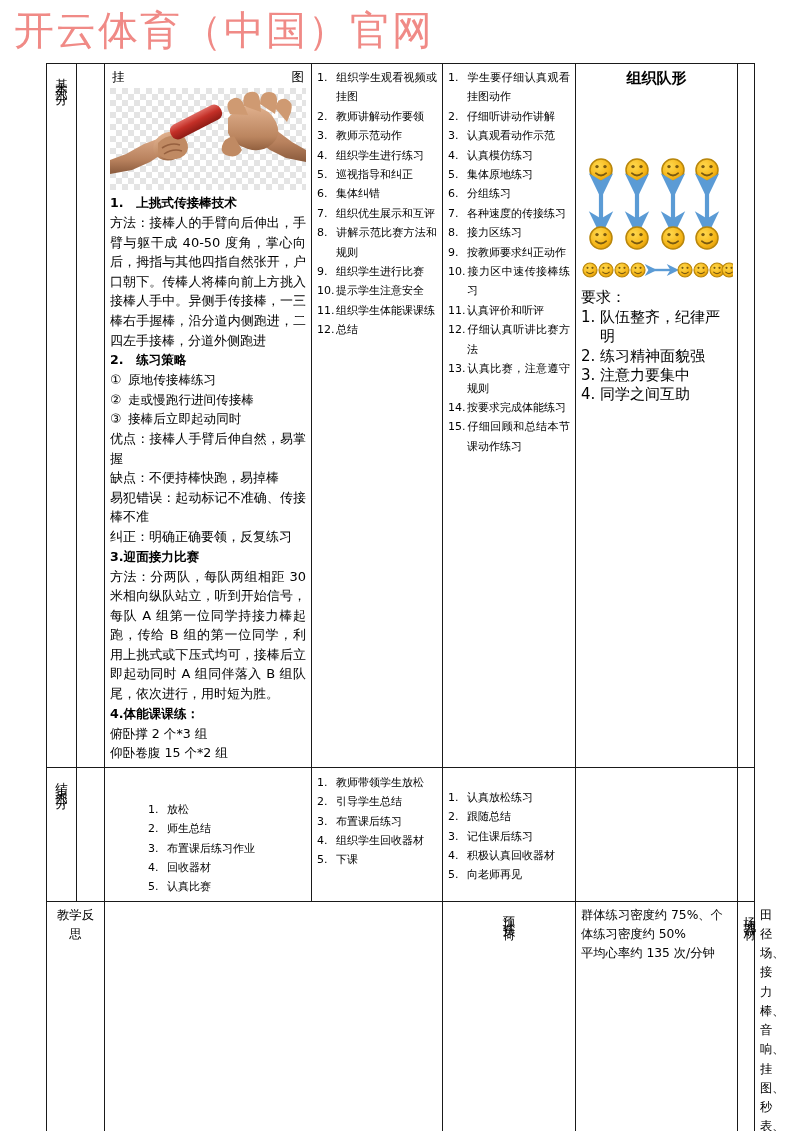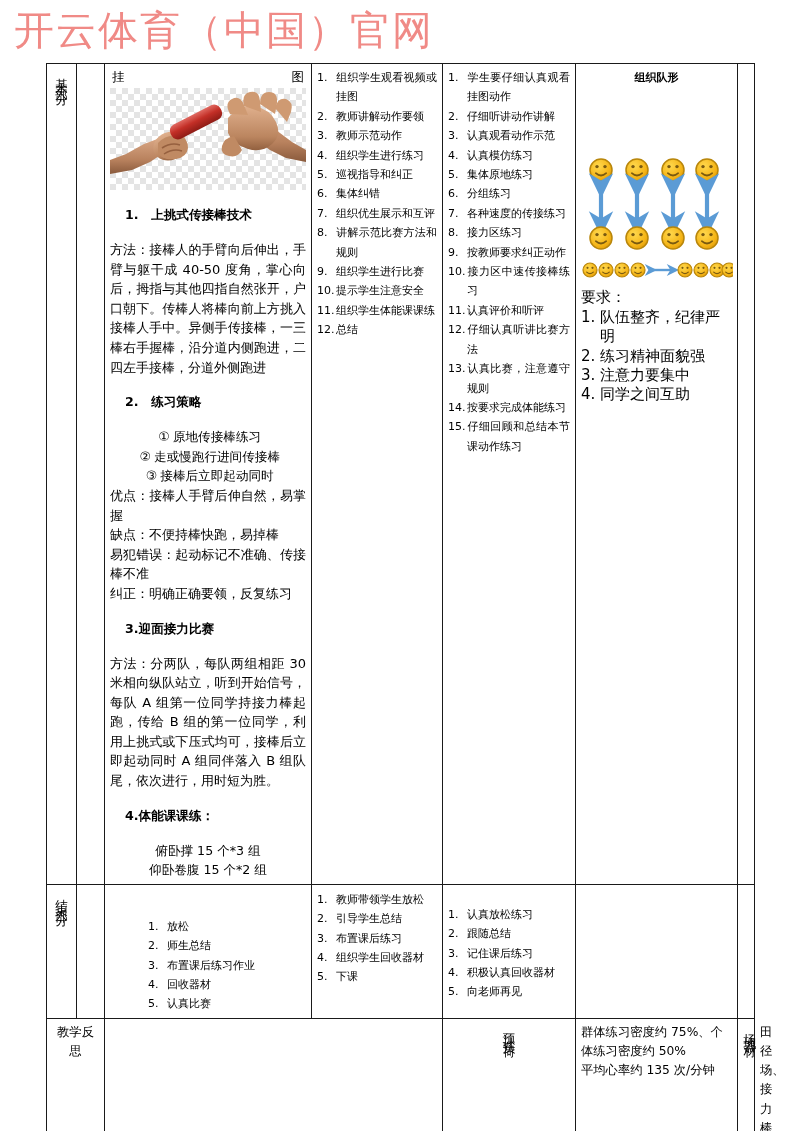--- a/index.html
+++ b/index.html
@@ -67,38 +67,38 @@
   .photo{
     width:196px;height:102px;
     margin:0 auto 3px auto;
     position:relative;overflow:hidden;
     background:
       repeating-conic-gradient(#ffffff 0% 25%, #e4e4e4 0% 50%) 0 0/12px 12px;
     border:0;
   }
   .photo svg{display:block;width:196px;height:102px;}
 
-  .mh{font-weight:bold;font-size:12.6px;line-height:20px;margin:15px;}
+  .mh{font-weight:bold;font-size:12.6px;line-height:20px;margin:0;}
   .mp{font-size:13px;line-height:19.6px;margin:0;text-align:justify;text-justify:inter-ideograph;}
-  .mline{font-size:12.6px;line-height:19.6px;margin:0;text-align:center;}
+  .mline{font-size:12.6px;line-height:19.6px;margin:0;}
   .numcirc{display:inline-block;width:18px;}
 
   
   ol.nl{margin:0;padding:0;list-style:none;}
   ol.nl li{
     font-size:11px;line-height:19.4px;
     margin:0;padding:0 0 0 19px;
     text-indent:-19px;
     text-align:justify;
     text-justify:inter-ideograph;
   }
   ol.nl li .n{display:inline-block;width:19px;text-indent:0;}
 
   
-  .orgtitle{text-align:center;font-weight:bold;font-size:11px;line-height:20px;margin:0 0 4px 0;}
+  .orgtitle{text-align:center;font-weight:bold;font-size:15px;line-height:20px;margin:0 0 4px 0;}
   .orgdiagram{margin:0;padding:0;}
   .req{font-size:15px;line-height:19.4px;}
   .req ol{margin:0;padding:0;list-style:none;}
   .req ol li{padding-left:19px;text-indent:-19px;}
   .req ol li .n{display:inline-block;width:19px;text-indent:0;}
 
   .bottomcell{font-size:12.4px;line-height:19.6px;}
   .centertext{text-align:center;}
   .midv{vertical-align:middle;}
 </style>
@@ -184,21 +184,21 @@
           <div class="mline">
             <span class="numcirc">③</span><span>接棒后立即起动同时</span>
           </div>
           <div class="mp">优点：接棒人手臂后伸自然，易掌握</div>
           <div class="mp">缺点：不便持棒快跑，易掉棒</div>
           <div class="mp">易犯错误：起动标记不准确、传接棒不准</div>
           <div class="mp">纠正：明确正确要领，反复练习</div>
           <div class="mh">3.迎面接力比赛</div>
           <div class="mp">方法：分两队，每队两组相距 30 米相向纵队站立，听到开始信号，每队 A 组第一位同学持接力棒起跑，传给 B 组的第一位同学，利用上挑式或下压式均可，接棒后立即起动同时 A 组同伴落入 B 组队尾，依次进行，用时短为胜。</div>
           <div class="mh">4.体能课课练：</div>
-          <div class="mline">俯卧撑 15 个*3 组</div>
+          <div class="mline">俯卧撑 2 个*3 组</div>
           <div class="mline">仰卧卷腹 15 个*2 组</div>
         </div>
       </td>
 
       <td>
         <ol class="nl">
           <li><span class="n">1.</span><span>组织学生观看视频或挂图</span></li>
           <li><span class="n">2.</span><span>教师讲解动作要领</span></li>
           <li><span class="n">3.</span><span>教师示范动作</span></li>
           <li><span class="n">4.</span><span>组织学生进行练习</span></li>

